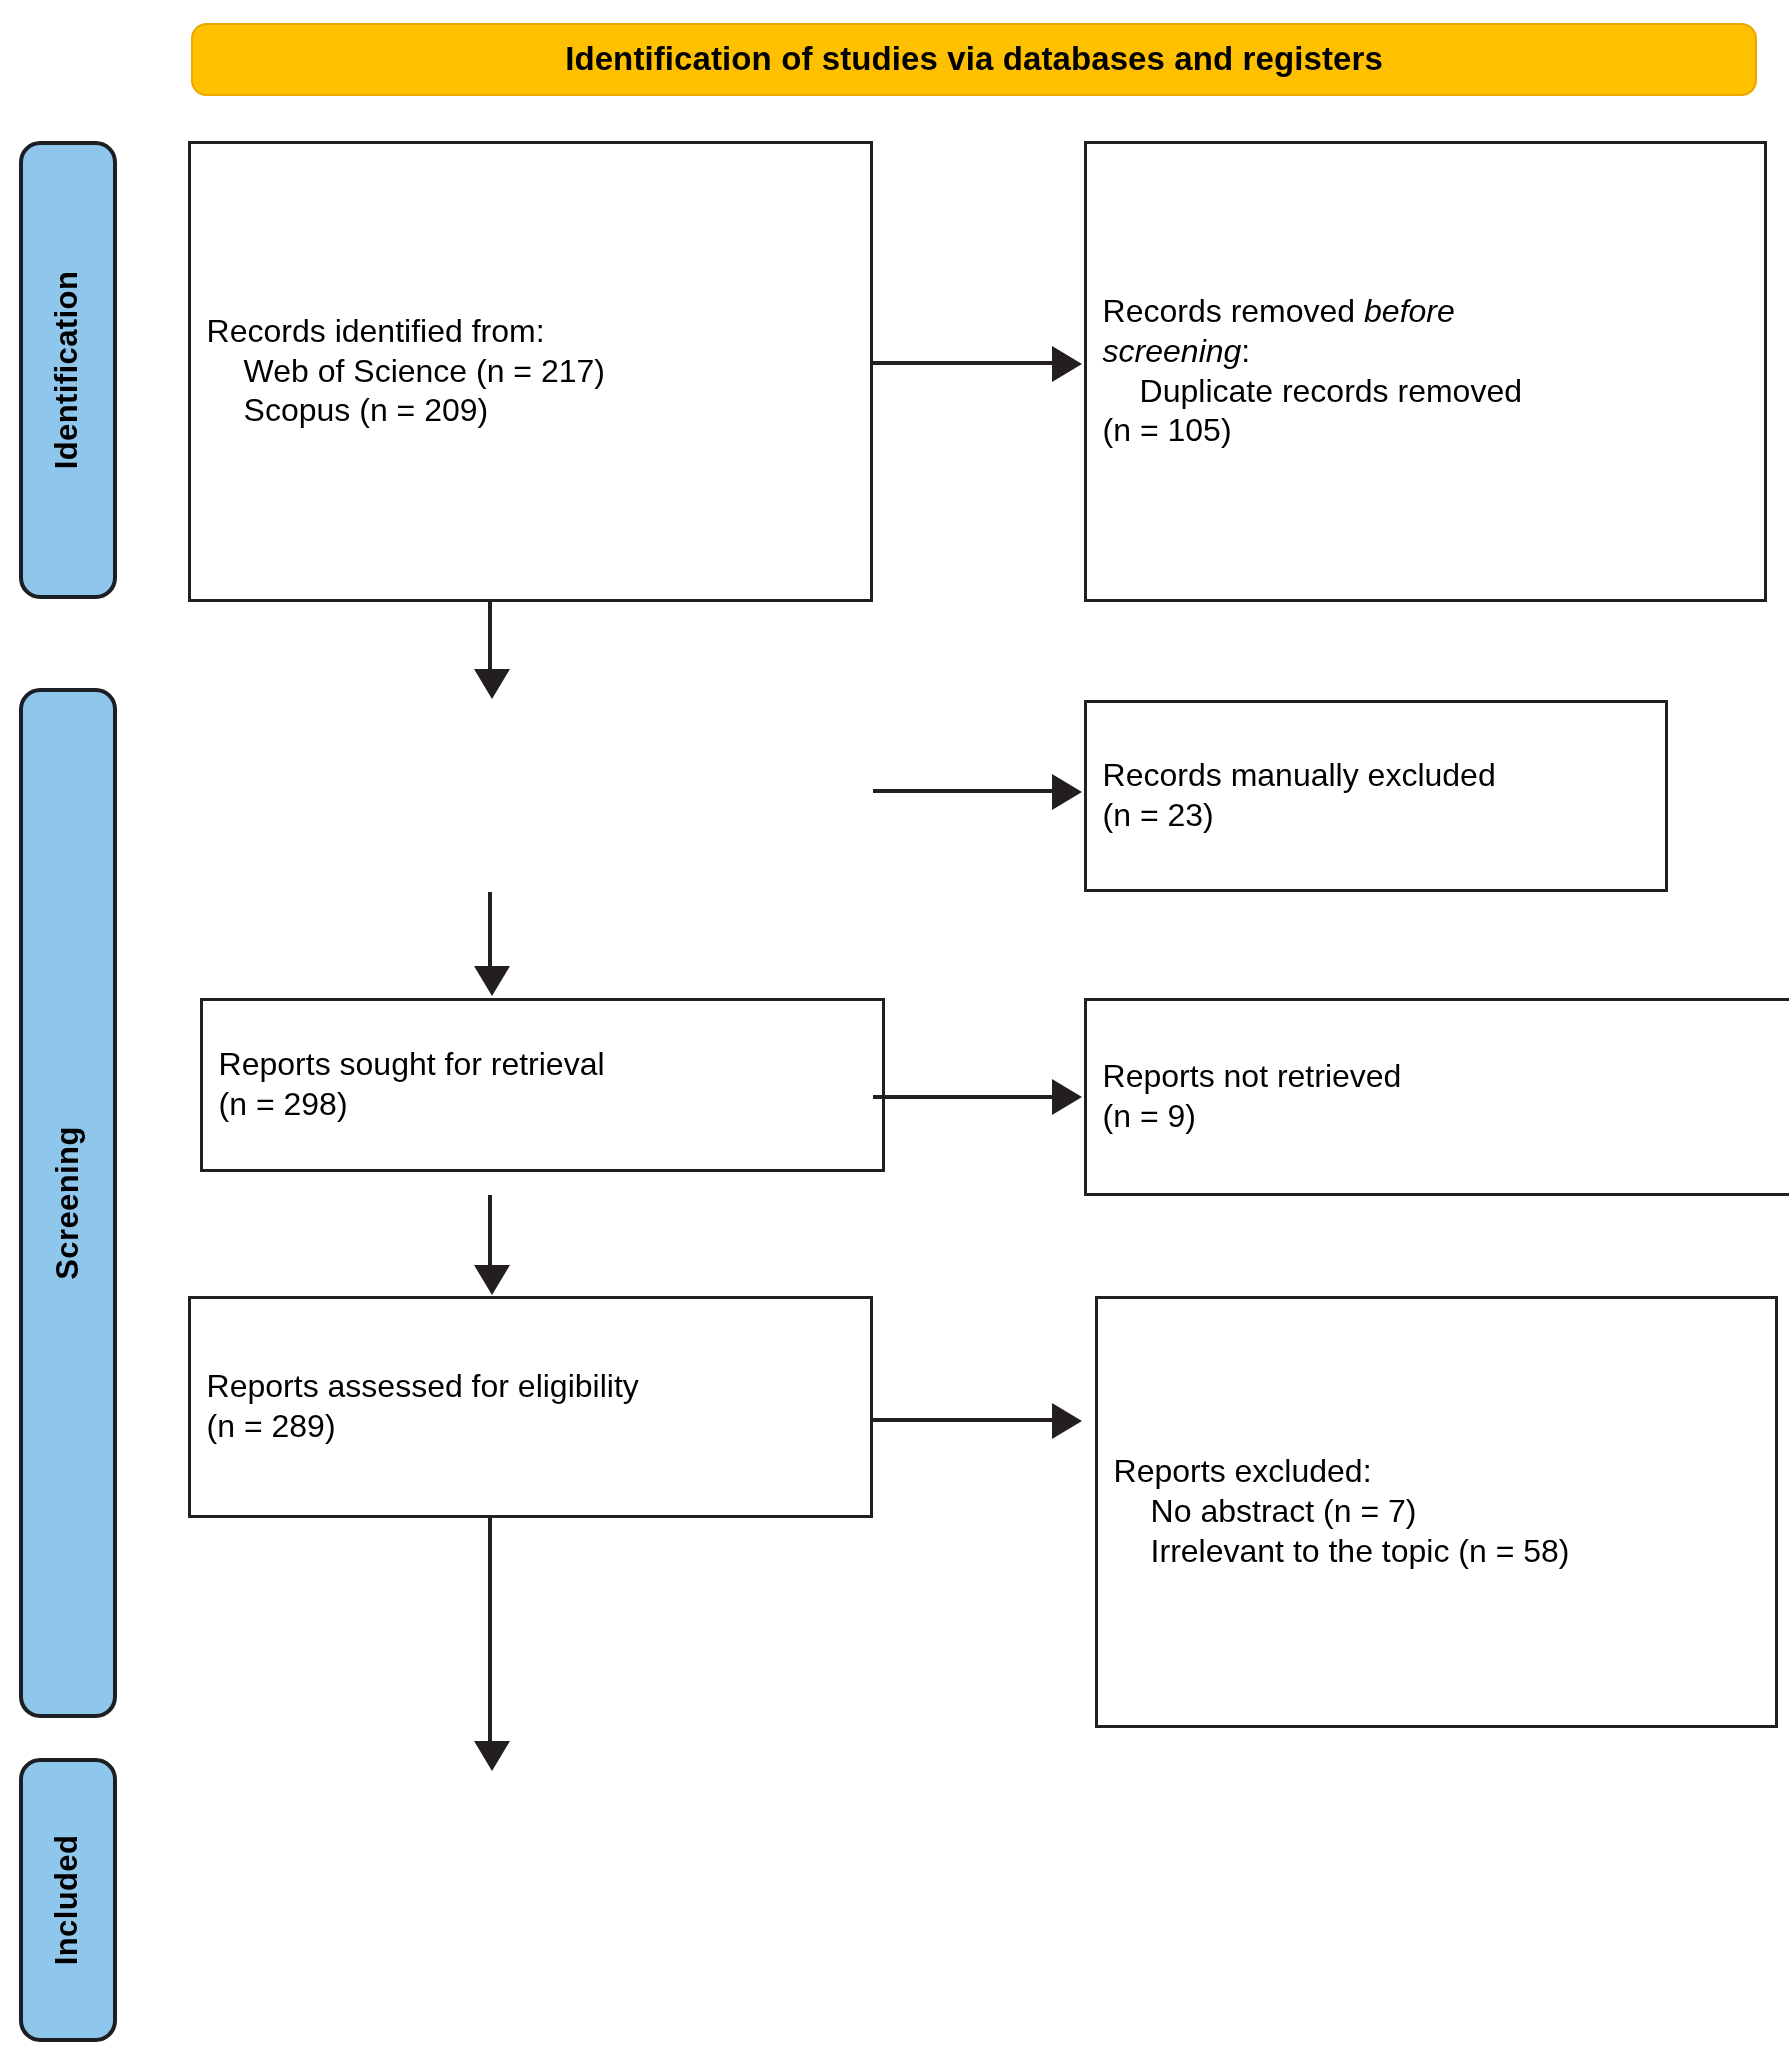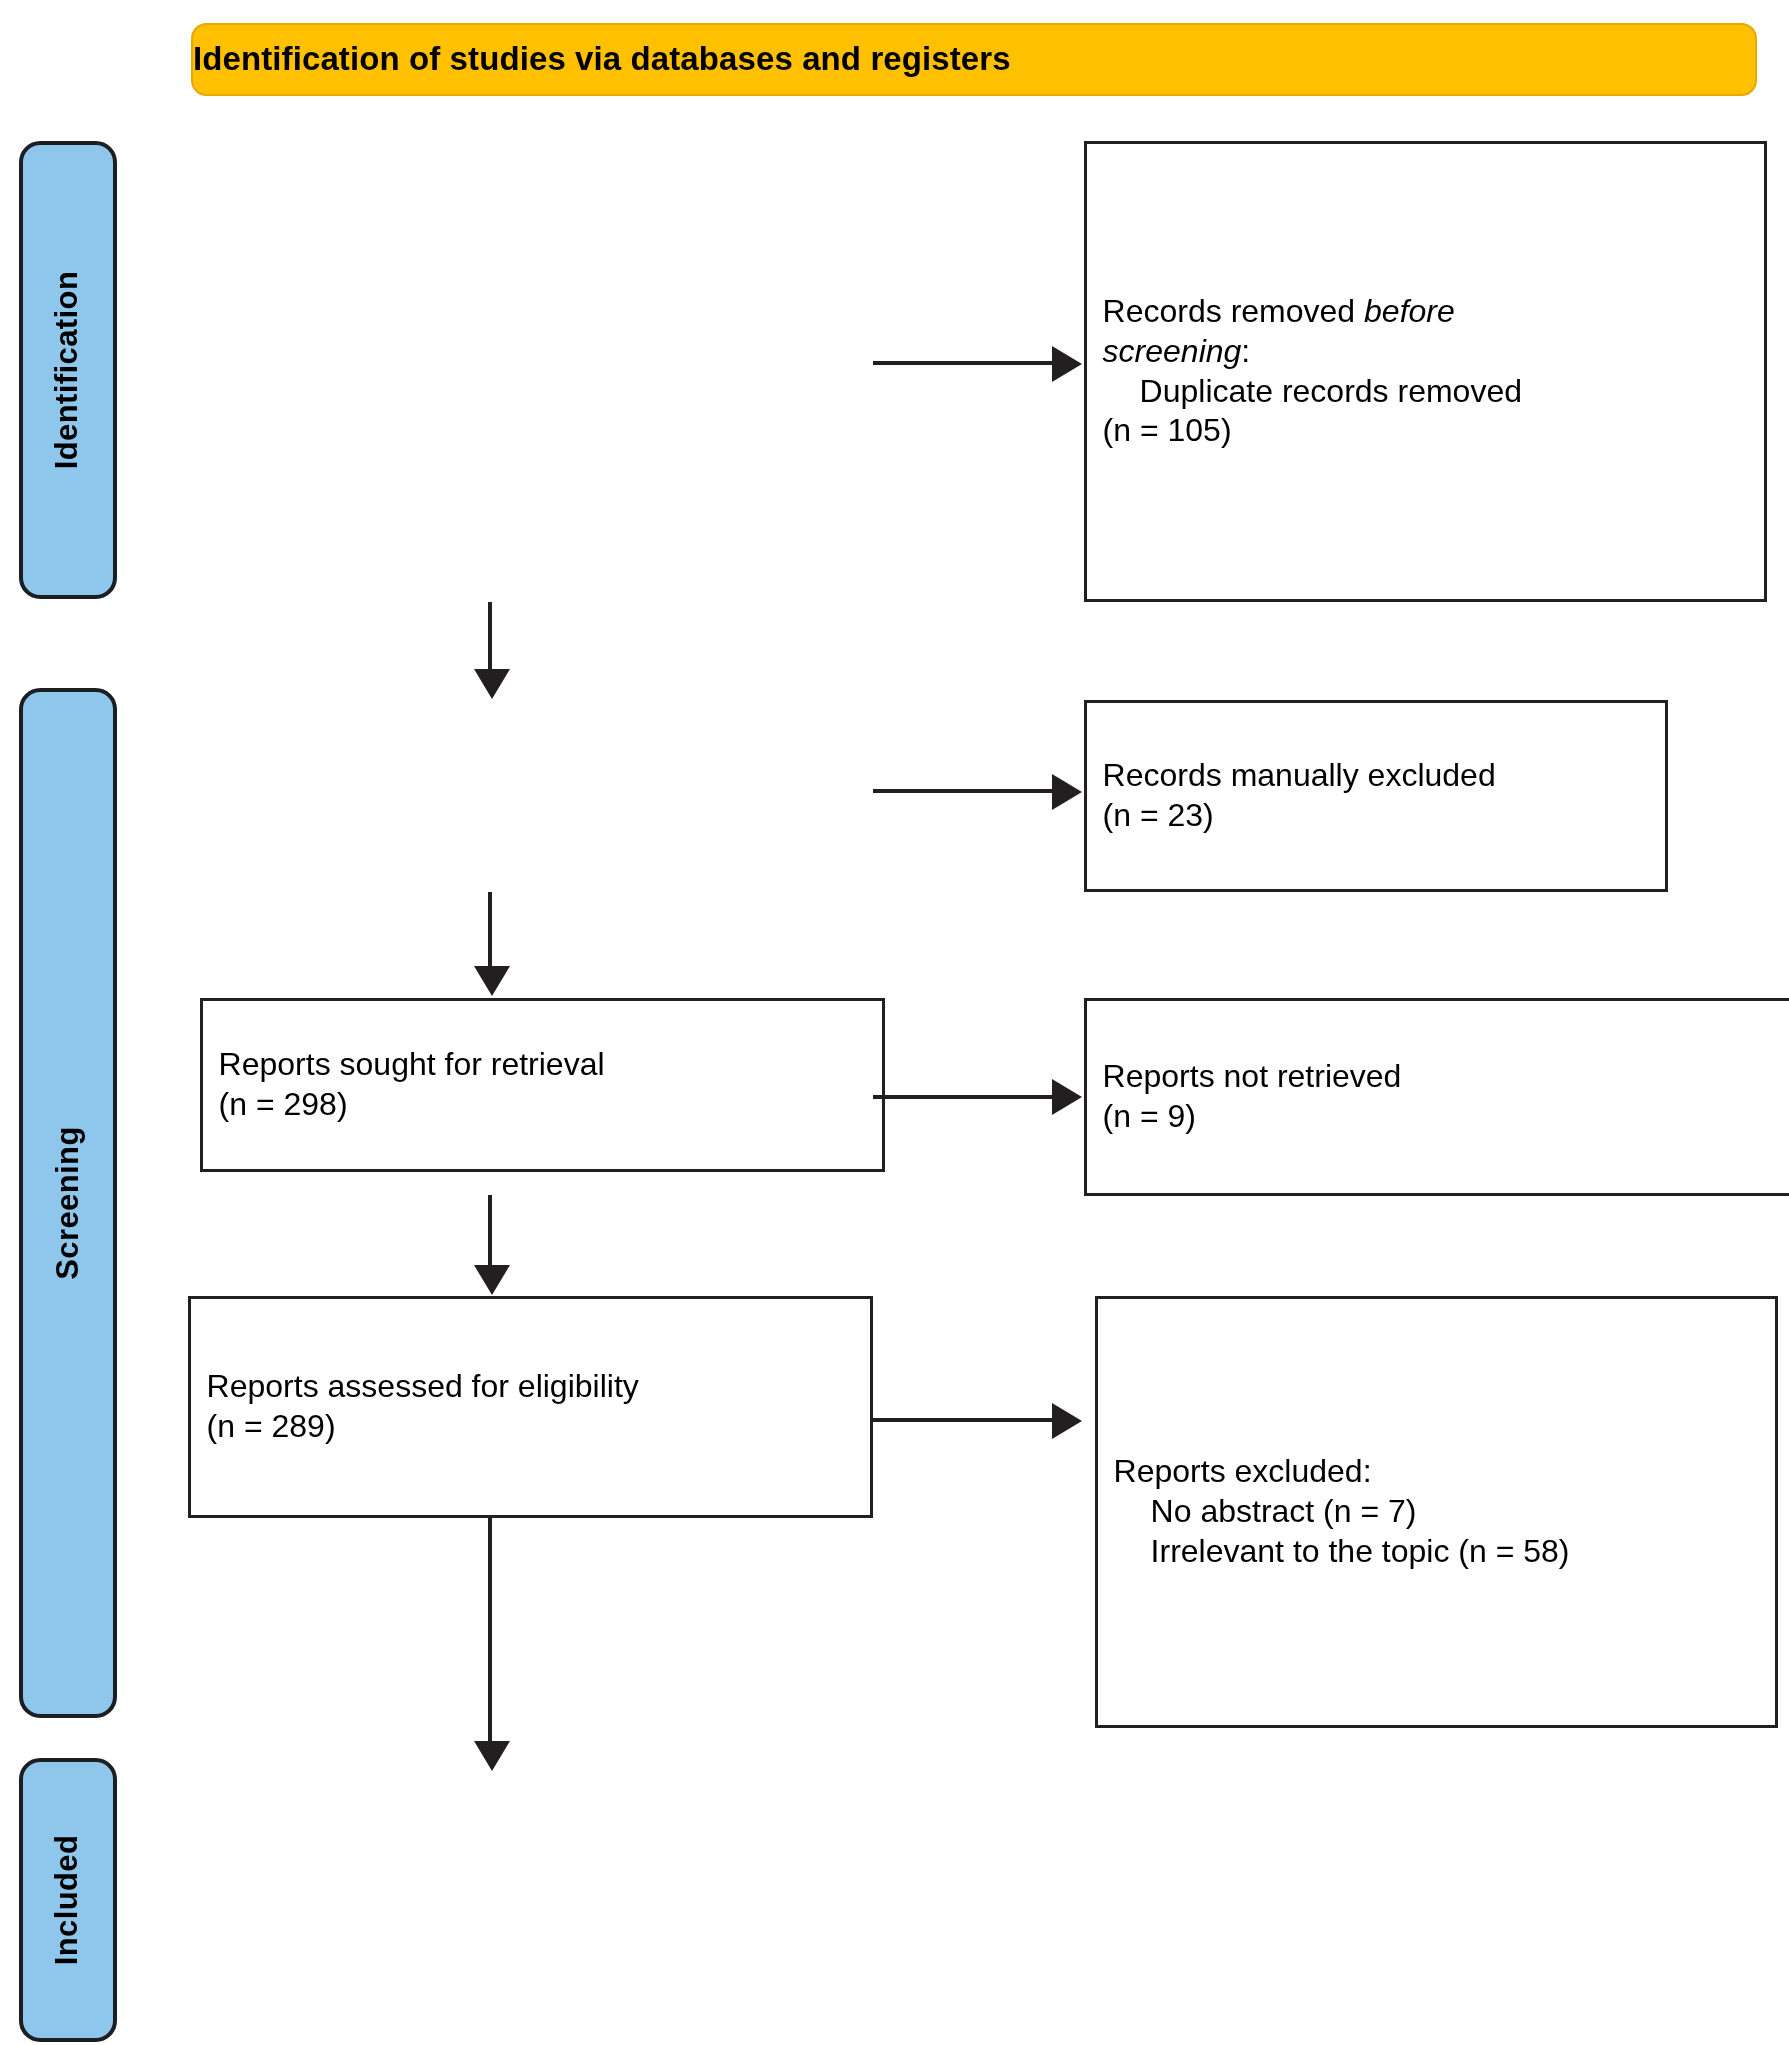--- a/index.html
+++ b/index.html
@@ -25,21 +25,21 @@
     left: 191px;
     top: 23px;
     width: 1566px;
     height: 73px;
     background: #FFC000;
     border: 2.1px solid #E8A800;
     border-radius: 15.6px;
     box-sizing: border-box;
     display: flex;
     align-items: center;
-    justify-content: flex-start;
+    justify-content: center;
   }
   .header-banner .header-title {
     font-size: 33px;
     font-weight: bold;
     color: #000000;
     letter-spacing: 0.1px;
     text-align: center;
     line-height: 1.1;
   }
 
@@ -166,20 +166,25 @@
   <div class="stage-bar" id="stage-identification">
     <span class="stage-label">Identification</span>
   </div>
   <div class="stage-bar" id="stage-screening">
     <span class="stage-label">Screening</span>
   </div>
   <div class="stage-bar" id="stage-included">
     <span class="stage-label">Included</span>
   </div>
 
+  <div class="flow-box" id="box-identified">
+    <div class="box-text"><span>Records identified from:</span>
+<span class="indent"></span><span>Web of Science (n = 217)</span>
+<span class="indent"></span><span>Scopus (n = 209)</span></div>
+  </div>
 
   <div class="flow-box" id="box-removed">
     <div class="box-text"><span>Records removed </span><em>before</em>
 <em>screening</em><span>:</span>
 <span class="indent"></span><span>Duplicate records removed</span>
 <span>(n = 105)</span></div>
   </div>
 
 
   <div class="flow-box" id="box-excluded-man">

